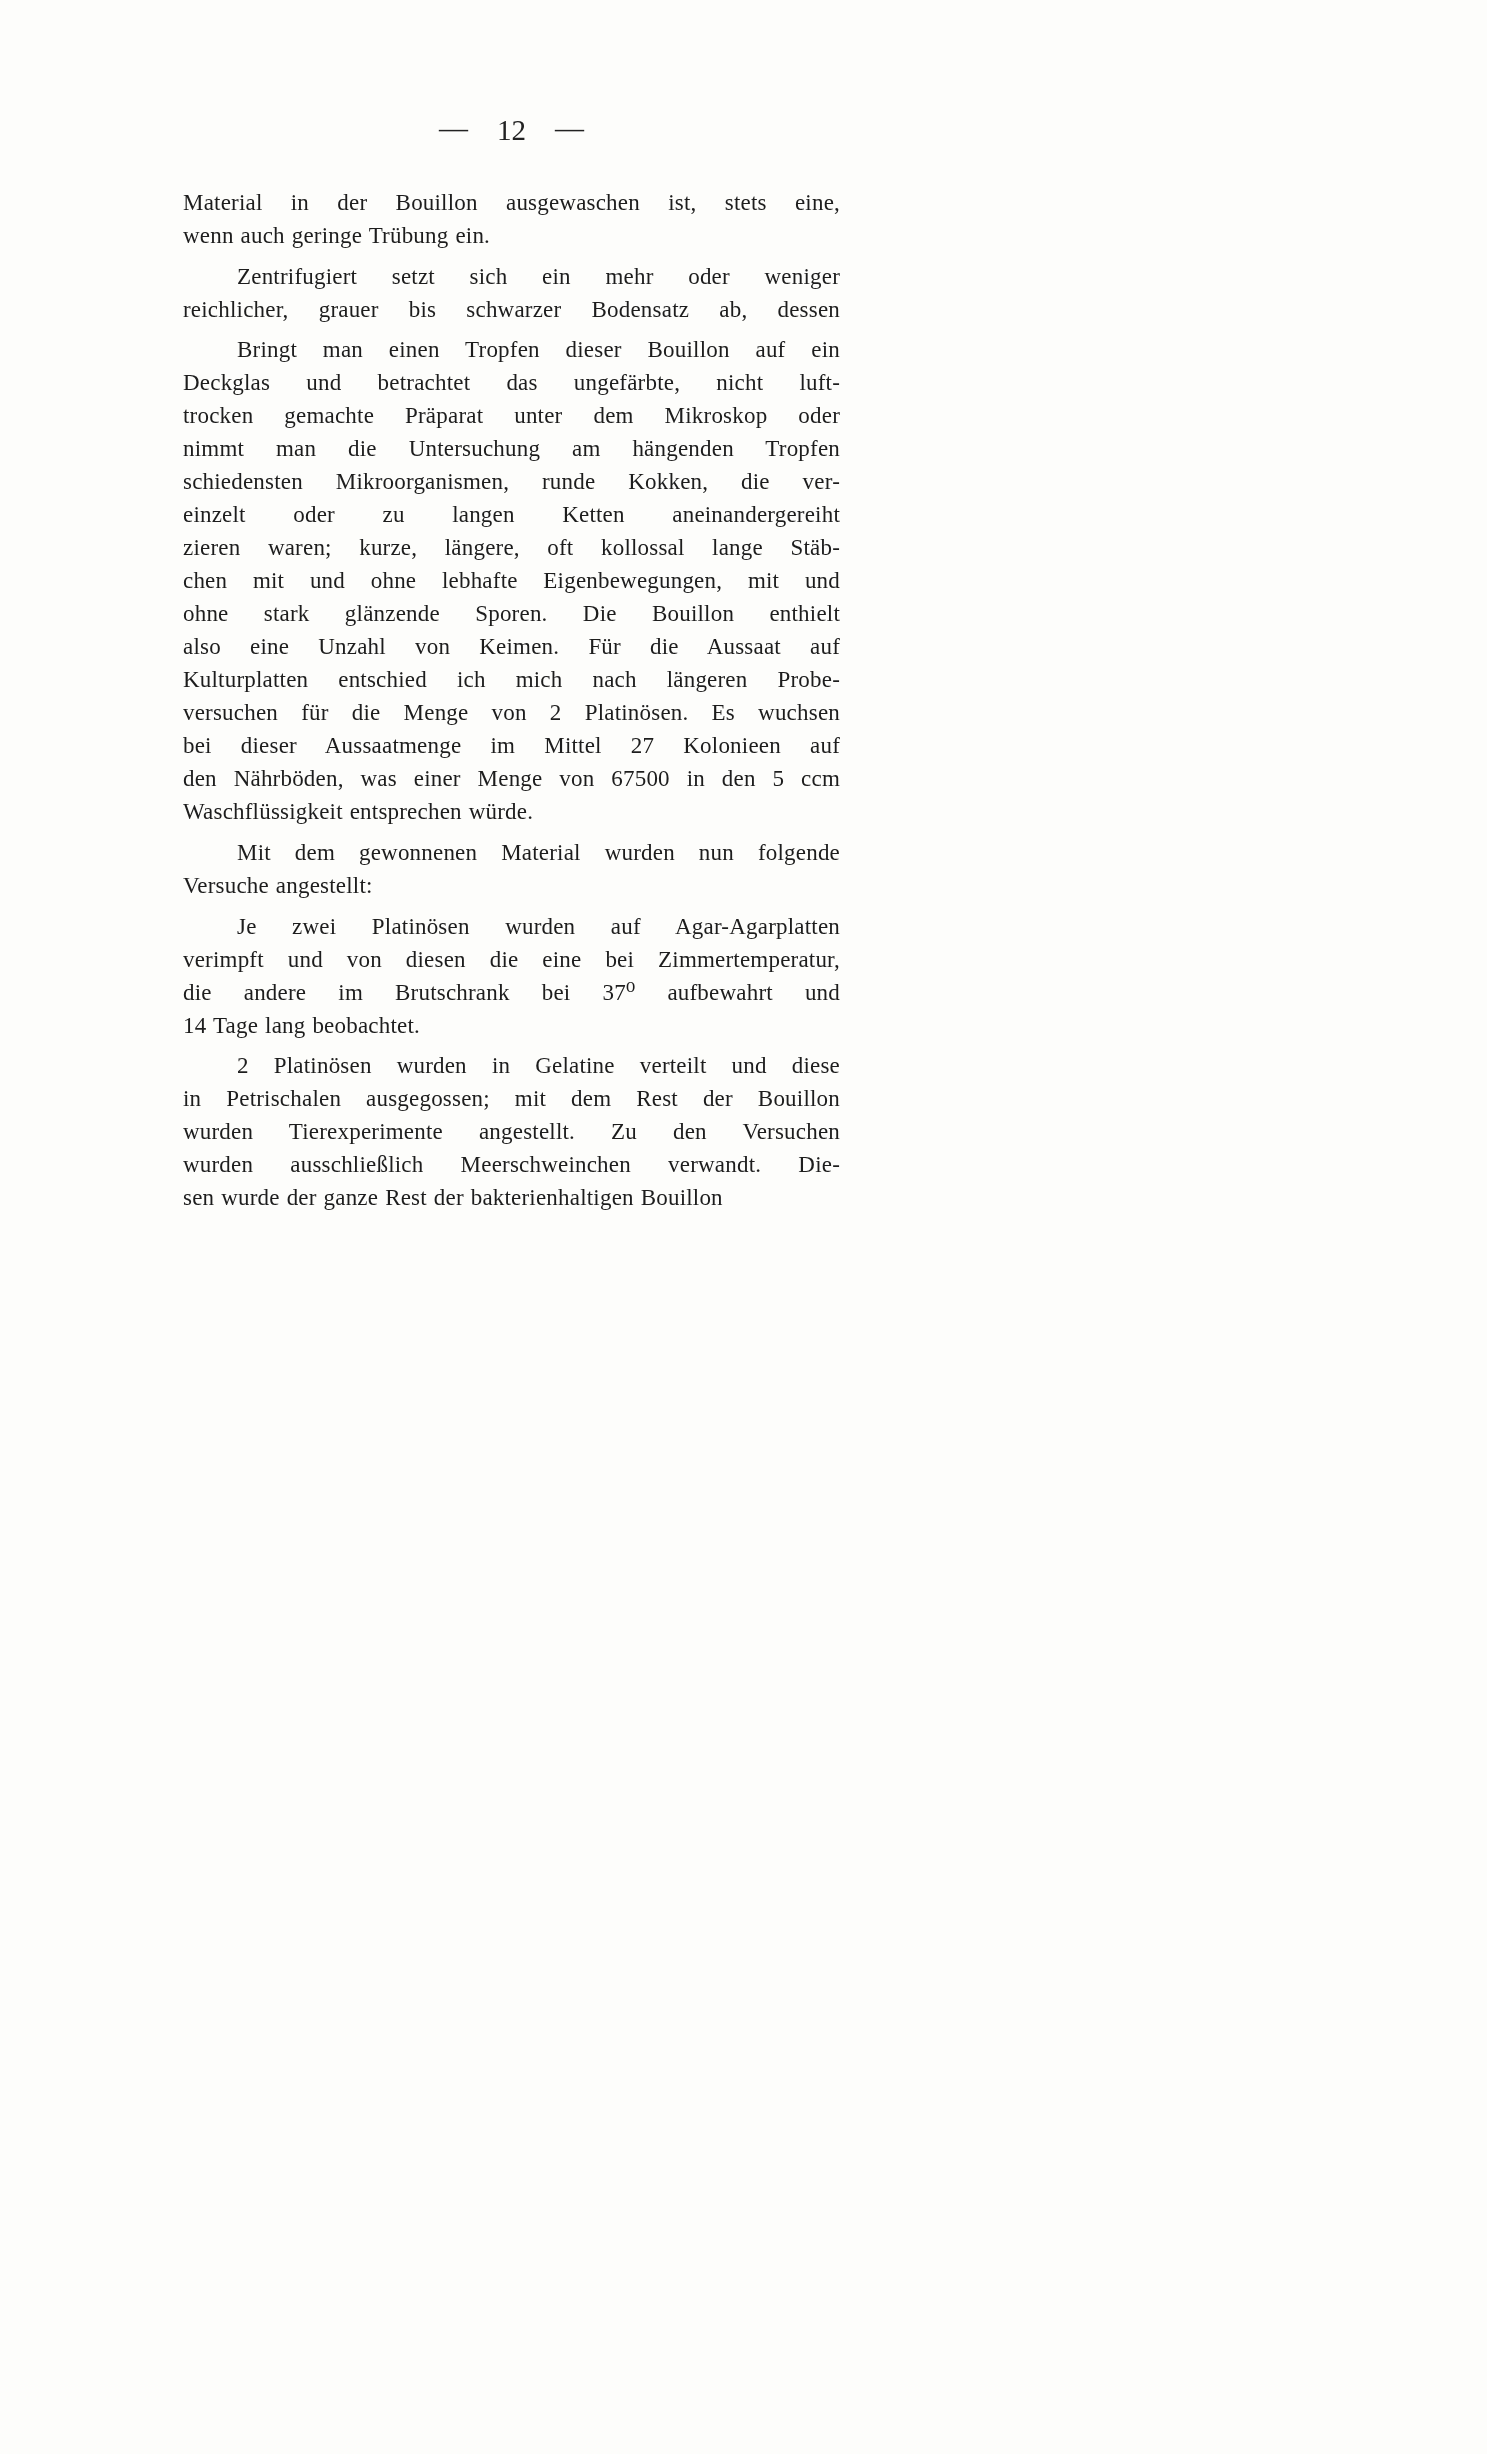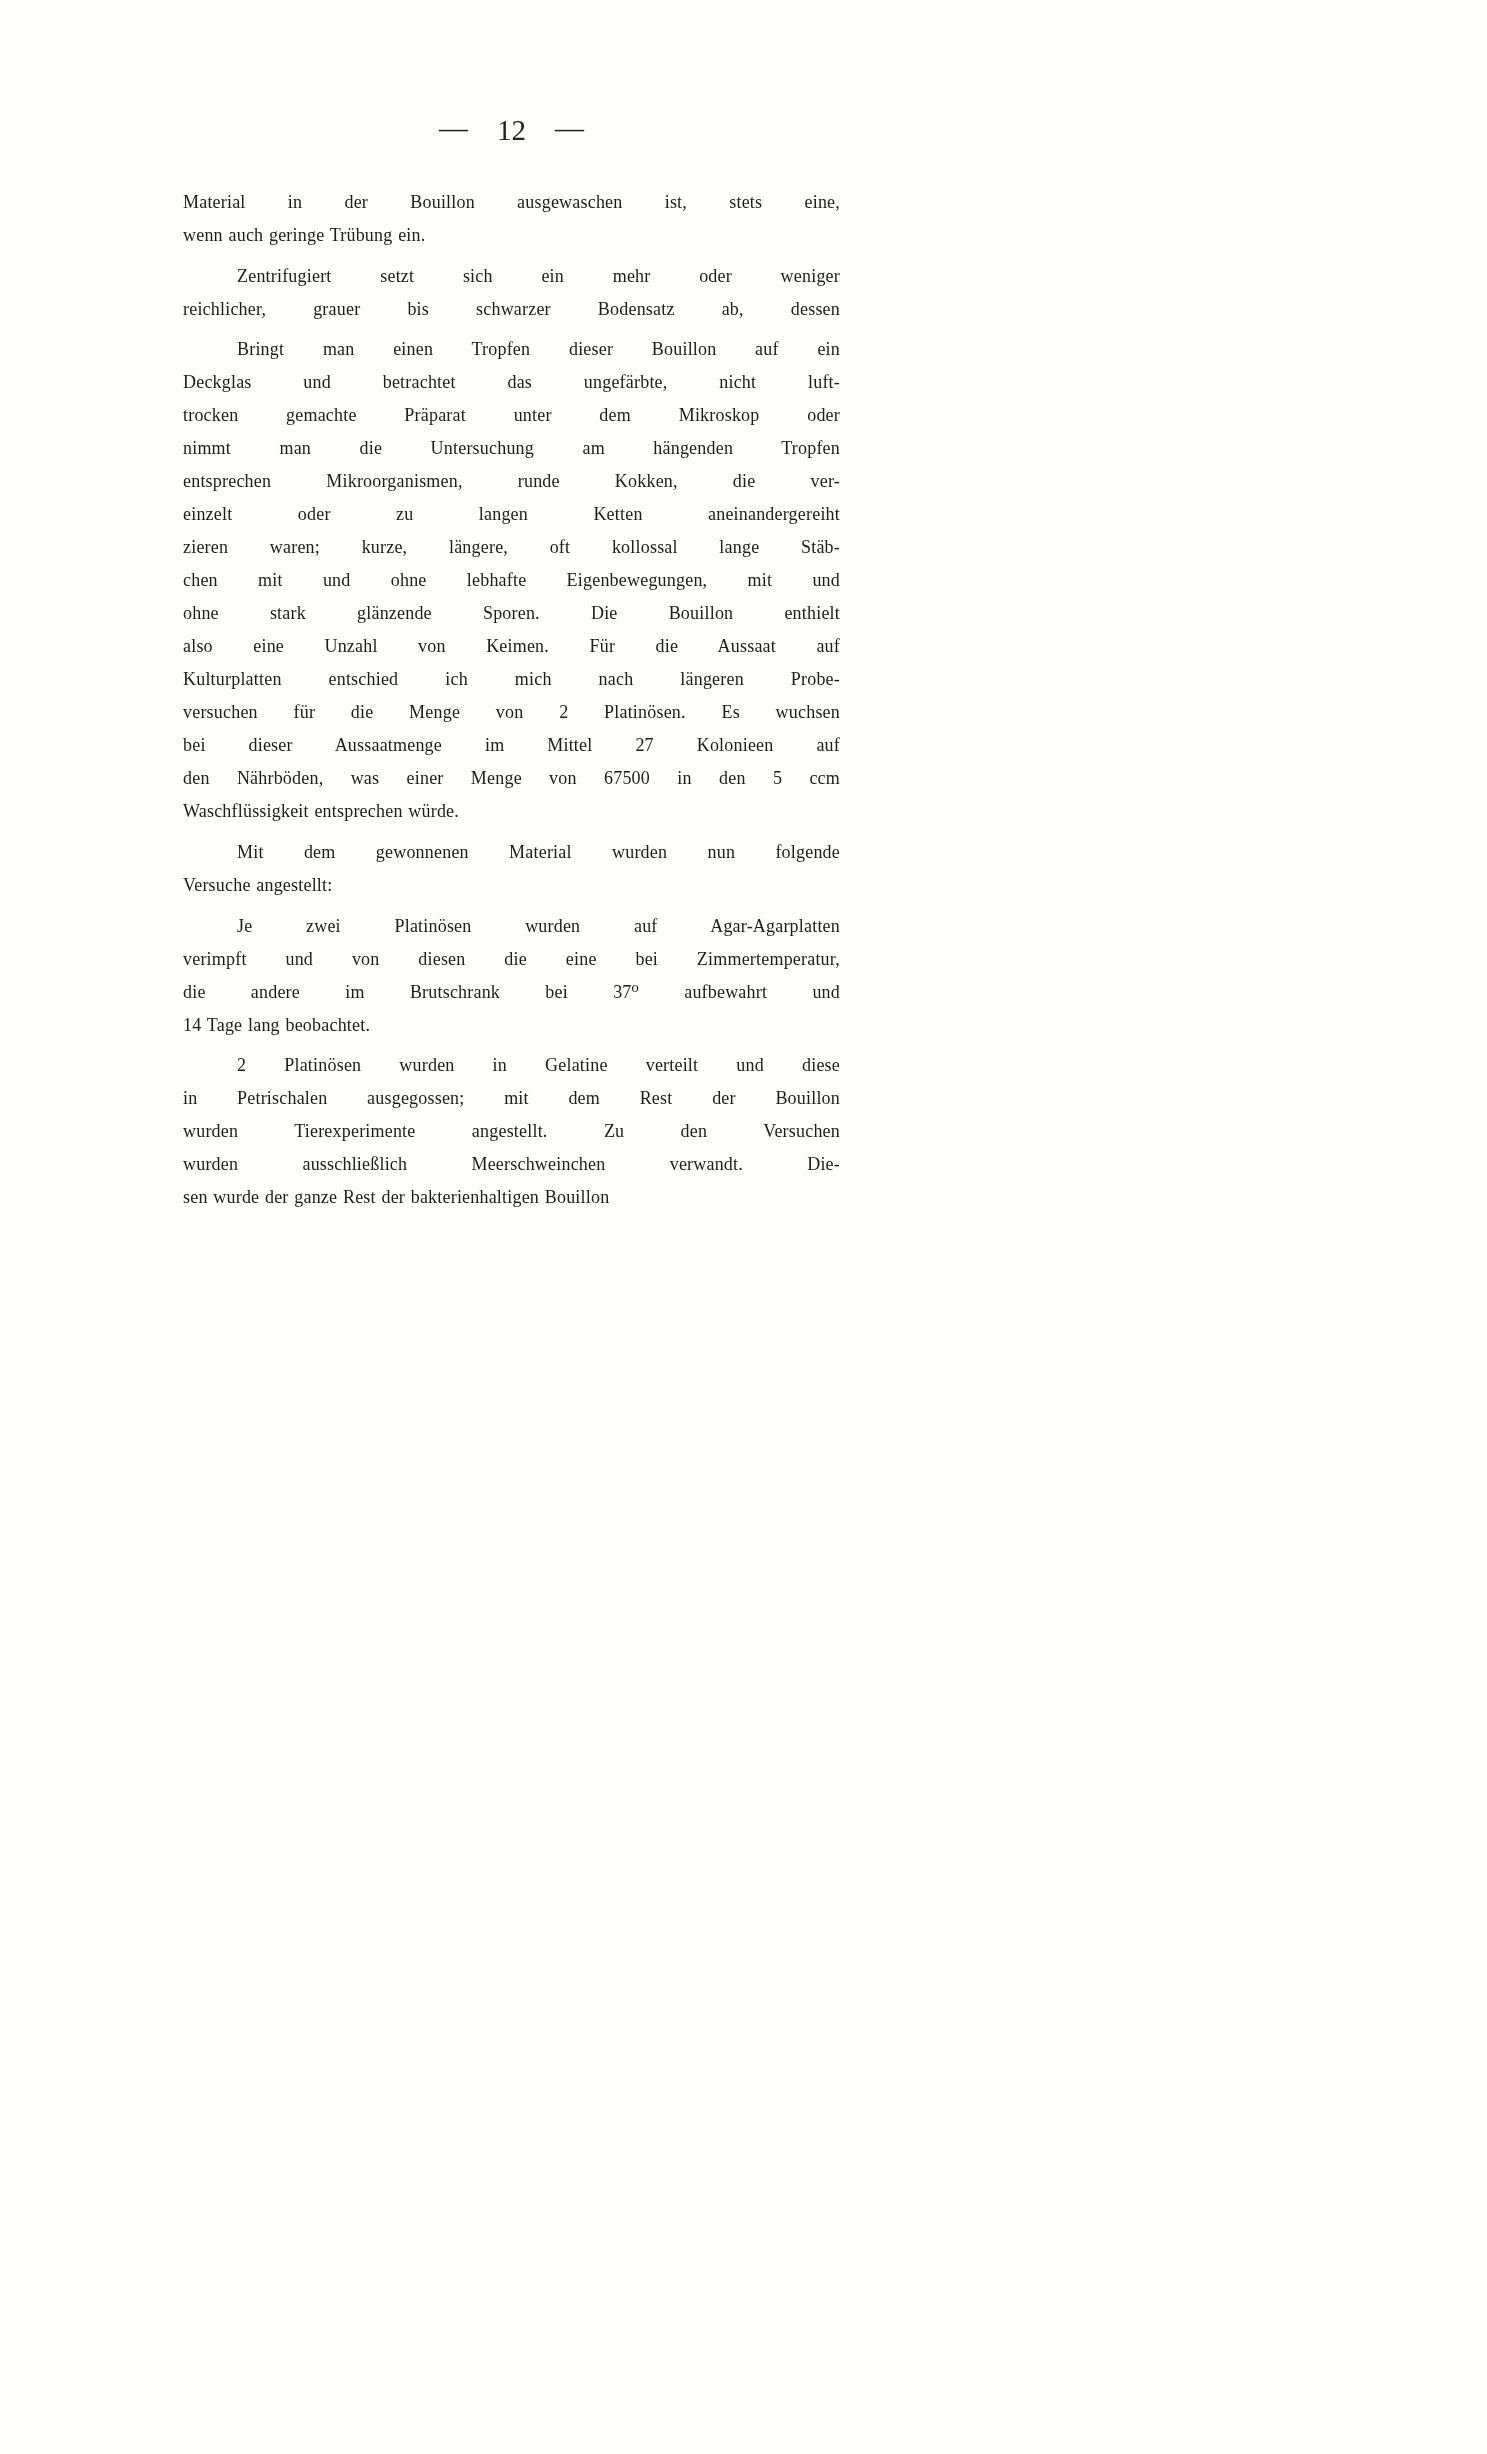--- a/index.html
+++ b/index.html
@@ -30,21 +30,21 @@
     gap: 29px;
     font-size: 29px;
     margin-bottom: 39px;
     color: #222;
   }
   .page-header .dash {
     letter-spacing: 0;
     transform: translateY(-1.9px);
   }
   .page-body {
-    font-size: 18px;
+    font-size: 23px;
     line-height: 33px;
   }
   p.para {
     margin: 0 0 7.7px 0;
   }
   p.para.indent .line.first {
     text-indent: 54px;
   }
   .line {
     display: block;
@@ -75,21 +75,21 @@
         </p>
         <p class="para indent">
           <span class="line first">Zentrifugiert setzt sich ein mehr oder weniger</span>
           <span class="line">reichlicher, grauer bis schwarzer Bodensatz ab, dessen</span>
         </p>
         <p class="para indent">
           <span class="line first">Bringt man einen Tropfen dieser Bouillon auf ein</span>
           <span class="line">Deckglas und betrachtet das ungefärbte, nicht luft-</span>
           <span class="line">trocken gemachte Präparat unter dem Mikroskop oder</span>
           <span class="line">nimmt man die Untersuchung am hängenden Tropfen</span>
-          <span class="line">entsprechen Mikroorganismen, runde Kokken, die ver-</span>
+          <span class="line">schiedensten Mikroorganismen, runde Kokken, die ver-</span>
           <span class="line">einzelt oder zu langen Ketten aneinandergereiht</span>
           <span class="line">zieren waren; kurze, längere, oft kollossal lange Stäb-</span>
           <span class="line">chen mit und ohne lebhafte Eigenbewegungen, mit und</span>
           <span class="line">ohne stark glänzende Sporen.  Die Bouillon enthielt</span>
           <span class="line">also eine Unzahl von Keimen.  Für die Aussaat auf</span>
           <span class="line">Kulturplatten entschied ich mich nach längeren Probe-</span>
           <span class="line">versuchen für die Menge von 2 Platinösen.  Es wuchsen</span>
           <span class="line">bei dieser Aussaatmenge im Mittel 27 Kolonieen auf</span>
           <span class="line">den Nährböden, was einer Menge von 67500 in den 5 ccm</span>
           <span class="line last">Waschflüssigkeit entsprechen würde.</span>

